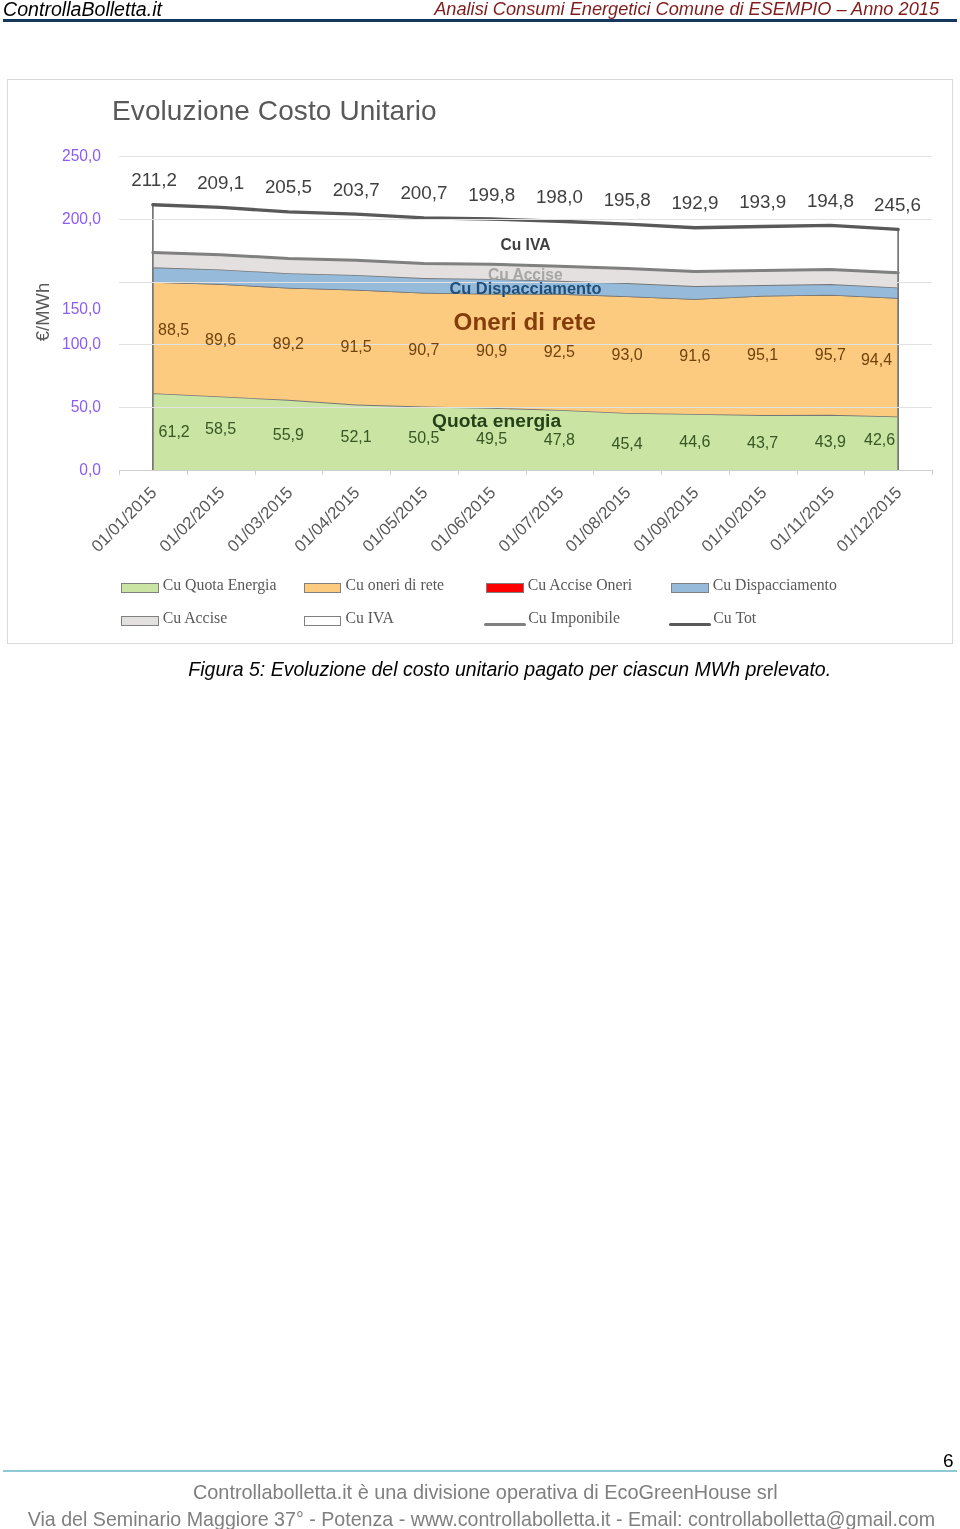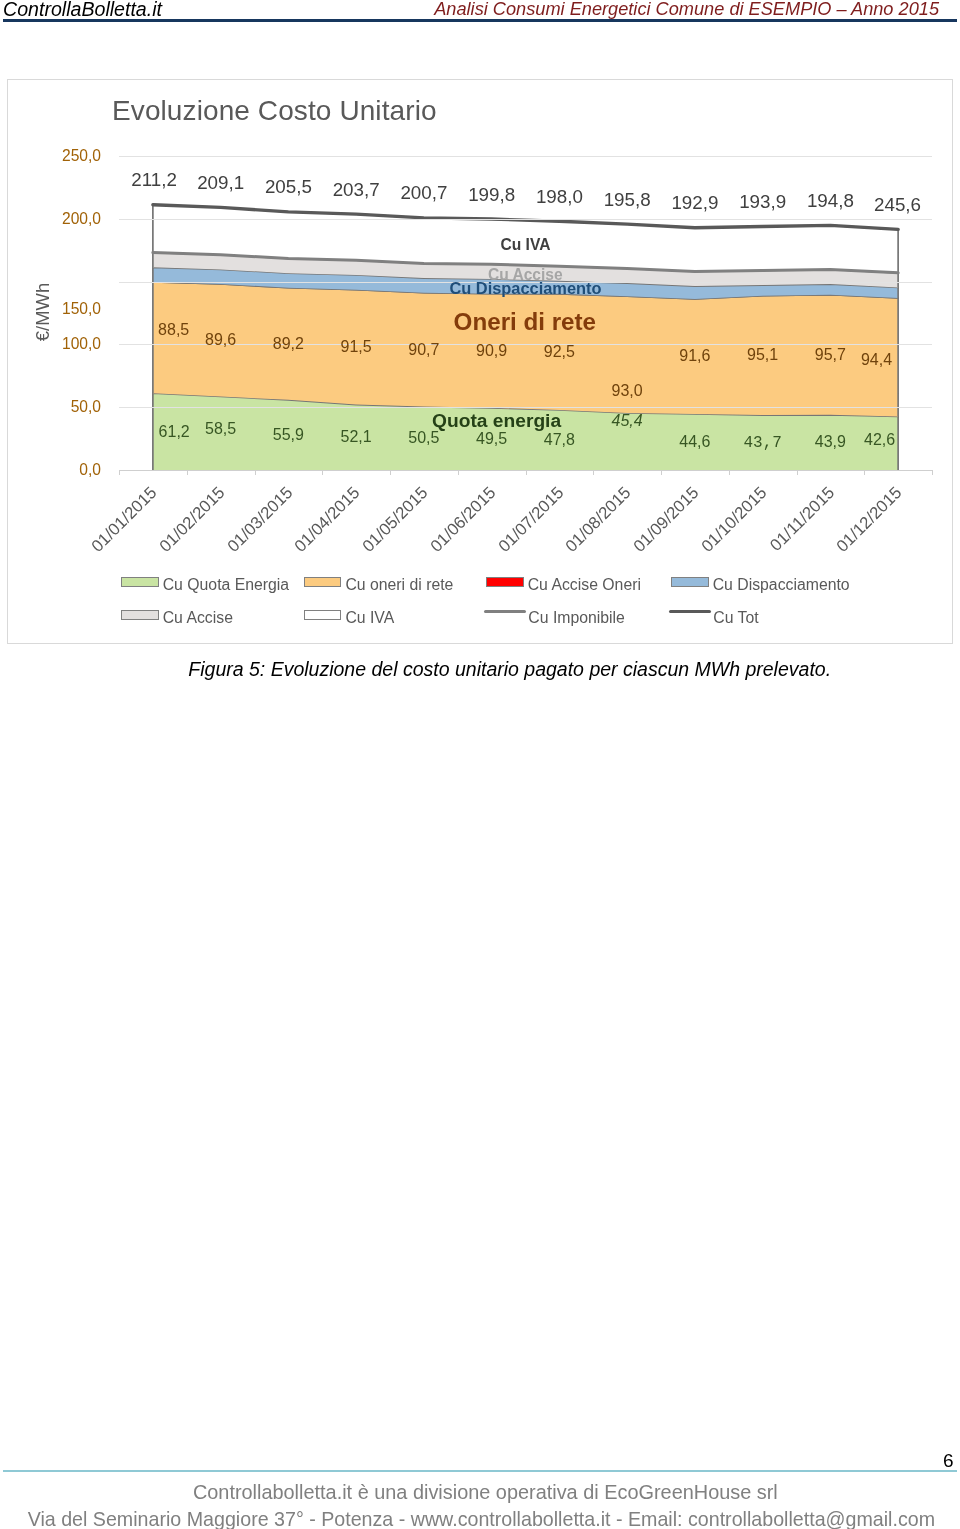--- a/index.html
+++ b/index.html
@@ -26,41 +26,41 @@
   #chart-callout{position:absolute;left:564px;top:102.5px;width:300px;font-size:18.4px;
        color:#c00000;font-weight:bold;line-height:25px;}
 
   #yaxis-title{position:absolute;left:23px;top:287px;width:40px;height:50px;}
   #yaxis-title span{position:absolute;left:50%;top:50%;transform:translate(-50%,-50%) rotate(-90deg);
        font-size:18.4px;color:#595959;white-space:nowrap;}
 
   
   #plot{position:absolute;left:119px;top:156px;width:813px;height:314px;}
   .gridline{position:absolute;left:0;width:813px;height:1px;background:#e2e2e2;}
-  .ytick-label{position:absolute;left:59px;width:42px;font-size:15.6px;color:#a16207;text-align:right;
+  .ytick-label{position:absolute;left:59px;width:42px;font-size:15.6px;color:#8b5cf6;text-align:right;
        white-space:nowrap;transform:translateY(-50%);}
 
   #chart-svg{position:absolute;left:0;top:0;}
 
   .dlabel{position:absolute;font-size:16px;line-height:16px;white-space:nowrap;transform:translate(-50%,-50%);}
   .dlabel.tot{color:#404040;font-size:18.8px;line-height:18.8px;}
   .dlabel.oneri{color:#70430c;}
   .dlabel.quota{color:#375623;}
 
   .slabel{position:absolute;font-weight:bold;white-space:nowrap;}
 
   .xlabel{position:absolute;font-size:16.8px;color:#595959;white-space:nowrap;
        transform-origin:100% 0%;transform:rotate(-45deg);text-align:right;}
 
   #axis-line{position:absolute;left:119px;top:470px;width:813px;height:1px;background:#cfcfcf;}
   .xtick{position:absolute;top:470px;width:1px;height:5px;background:#cfcfcf;}
 
   
   #legend{position:absolute;left:0;top:0;width:960px;height:1px;}
-  .legend-item{position:absolute;display:flex;align-items:flex-start;height:16px;}
+  .legend-item{position:absolute;display:flex;align-items:flex-end;height:16px;font-family:Liberation Serif, serif;}
   .legend-swatch{width:37.5px;height:10.2px;box-sizing:border-box;border:1.1px solid #808080;
        margin-right:4.2px;flex:none;}
   .legend-line{width:41.6px;height:3px;margin-right:2.5px;margin-left:-1.8px;flex:none;
        border-radius:1.5px;}
   .legend-text{font-size:15.8px;color:#595959;white-space:nowrap;line-height:16px;}
 
   
   #figure-caption{position:absolute;left:188.3px;top:660.5px;font-size:19.5px;line-height:17.6px;
        font-style:italic;color:#000000;white-space:nowrap;}
 
@@ -176,35 +176,35 @@
     <div class="dlabel tot" style="left: 762.625px; top: 201.962px;">193,9</div>
     <div class="dlabel tot" style="left: 830.375px; top: 200.831px;">194,8</div>
     <div class="dlabel tot" style="left: 897.525px; top: 204.85px;">245,6</div>
     <div class="dlabel oneri" style="left: 173.675px; top: 329.555px;">88,5</div>
     <div class="dlabel oneri" style="left: 220.625px; top: 340.255px;">89,6</div>
     <div class="dlabel oneri" style="left: 288.375px; top: 343.772px;">89,2</div>
     <div class="dlabel oneri" style="left: 356.125px; top: 347.1px;">91,5</div>
     <div class="dlabel oneri" style="left: 423.875px; top: 349.612px;">90,7</div>
     <div class="dlabel oneri" style="left: 491.625px; top: 350.743px;">90,9</div>
     <div class="dlabel oneri" style="left: 559.375px; top: 351.873px;">92,5</div>
-    <div class="dlabel oneri" style="left: 627.125px; top: 354.574px; margin-top: 36px;">93,0</div>
+    <div class="dlabel oneri" style="left: 627.125px; top: 354.574px;">93,0</div>
     <div class="dlabel oneri" style="left: 694.875px; top: 356.458px;">91,6</div>
     <div class="dlabel oneri" style="left: 762.625px; top: 355.39px;">95,1</div>
     <div class="dlabel oneri" style="left: 830.375px; top: 354.762px;">95,7</div>
     <div class="dlabel oneri" style="left: 876.525px; top: 359.511px;">94,4</div>
     <div class="dlabel quota" style="left: 174.175px; top: 432.166px;">61,2</div>
     <div class="dlabel quota" style="left: 220.625px; top: 429px;">58,5</div>
     <div class="dlabel quota" style="left: 288.375px; top: 434.895px;">55,9</div>
     <div class="dlabel quota" style="left: 356.125px; top: 437.281px;">52,1</div>
     <div class="dlabel quota" style="left: 423.875px; top: 438.286px;">50,5</div>
     <div class="dlabel quota" style="left: 491.625px; top: 438.914px;">49,5</div>
     <div class="dlabel quota" style="left: 559.375px; top: 439.982px;">47,8</div>
-    <div class="dlabel quota" style="left: 627.125px; top: 421px; font-style: italic;">45,4</div>
+    <div class="dlabel quota" style="left: 627.125px; top: 444px;">45,4</div>
     <div class="dlabel quota" style="left: 694.875px; top: 441.991px;">44,6</div>
-    <div class="dlabel quota" style="left: 762.625px; top: 442.556px; font-family: Liberation Mono, monospace;">43,7</div>
+    <div class="dlabel quota" style="left: 762.625px; top: 442.556px;">43,7</div>
     <div class="dlabel quota" style="left: 830.375px; top: 442.431px;">43,9</div>
     <div class="dlabel quota" style="left: 879.625px; top: 440.247px;">42,6</div>
     <div class="slabel" style="left: 500.5px; top: 238.3px; color: rgb(63, 63, 63); font-size: 15.6px; line-height: 14.118px;">Cu IVA</div>
     <div class="slabel" style="left: 487.9px; top: 267.5px; color: rgb(166, 166, 166); font-size: 15.6px; line-height: 14.118px;">Cu Accise</div>
     <div class="slabel" style="left: 449.4px; top: 281px; color: rgb(31, 78, 121); font-size: 16.4px; line-height: 14.842px;">Cu Dispacciamento</div>
     <div class="slabel" style="left: 453.6px; top: 311px; color: rgb(132, 60, 11); font-size: 24.2px; line-height: 21.901px;">Oneri di rete</div>
     <div class="slabel" style="left: 432.1px; top: 412.2px; color: rgb(37, 65, 23); font-size: 19.2px; line-height: 17.376px;">Quota energia</div>
     <div class="xlabel" style="right: 812.925px; top: 482.7px;">01/01/2015</div>
     <div class="xlabel" style="right: 745.175px; top: 482.7px;">01/02/2015</div>
     <div class="xlabel" style="right: 677.425px; top: 482.7px;">01/03/2015</div>

